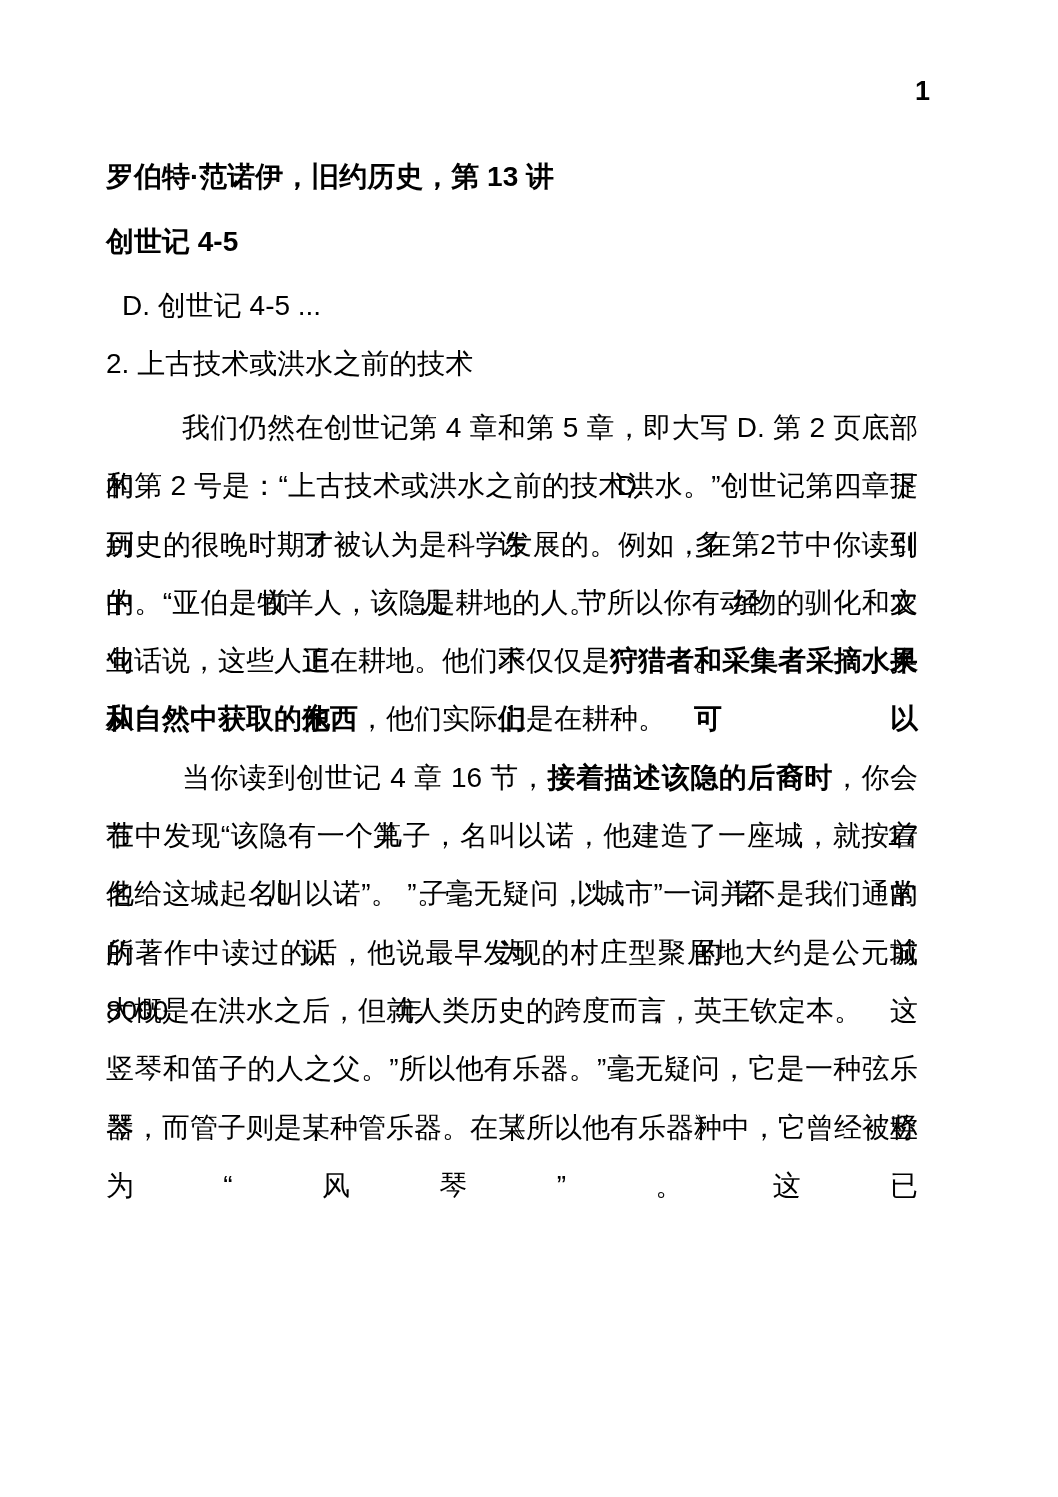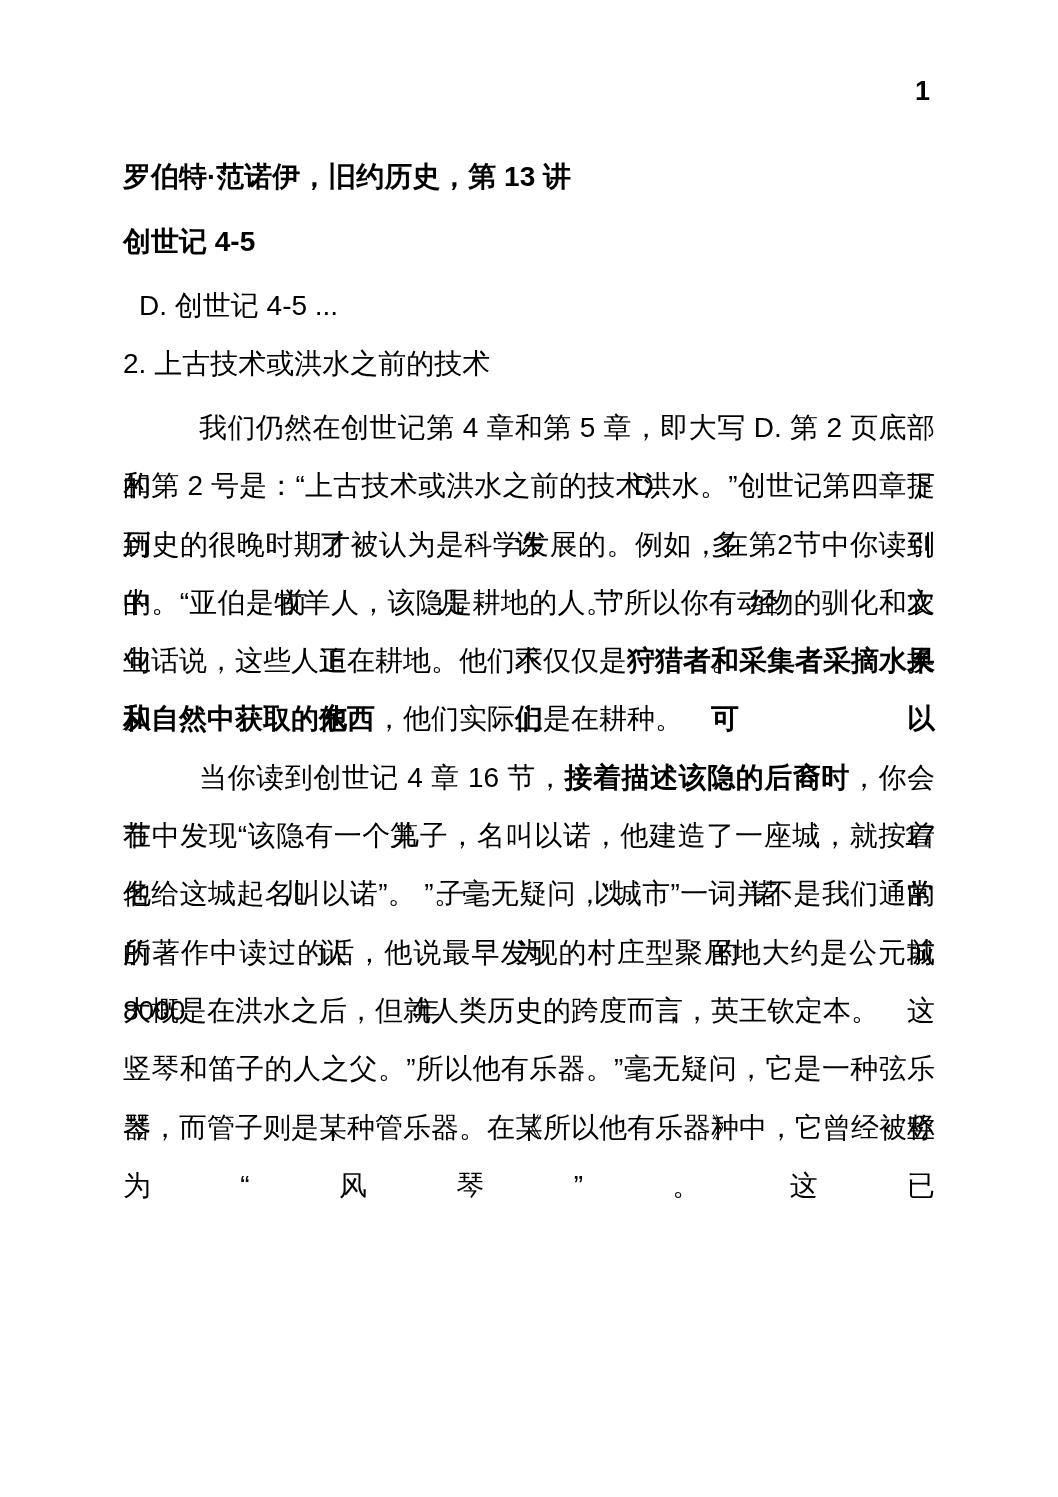--- a/index.html
+++ b/index.html
@@ -19,21 +19,21 @@
   .page-number {
     position: absolute;
     top: 76px;
     right: 128px;
     font-size: 27px;
     font-weight: 700;
     line-height: 30px;
   }
   .content {
     position: absolute;
-    left: 123px;
+    left: 106px;
     top: 0;
     width: 812px;
     padding-top: 159px;
   }
   .line {
     font-size: 28px;
     line-height: 36px;
     white-space: normal;
   }
   .title-line {

